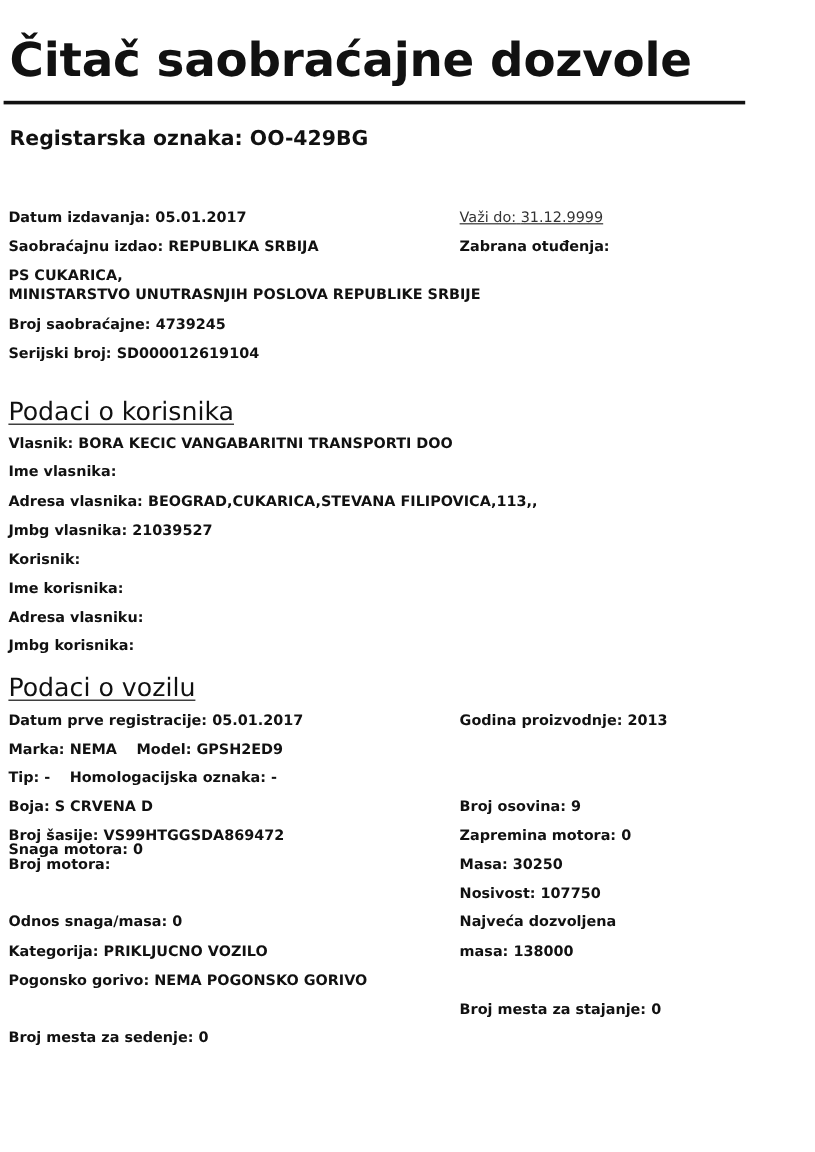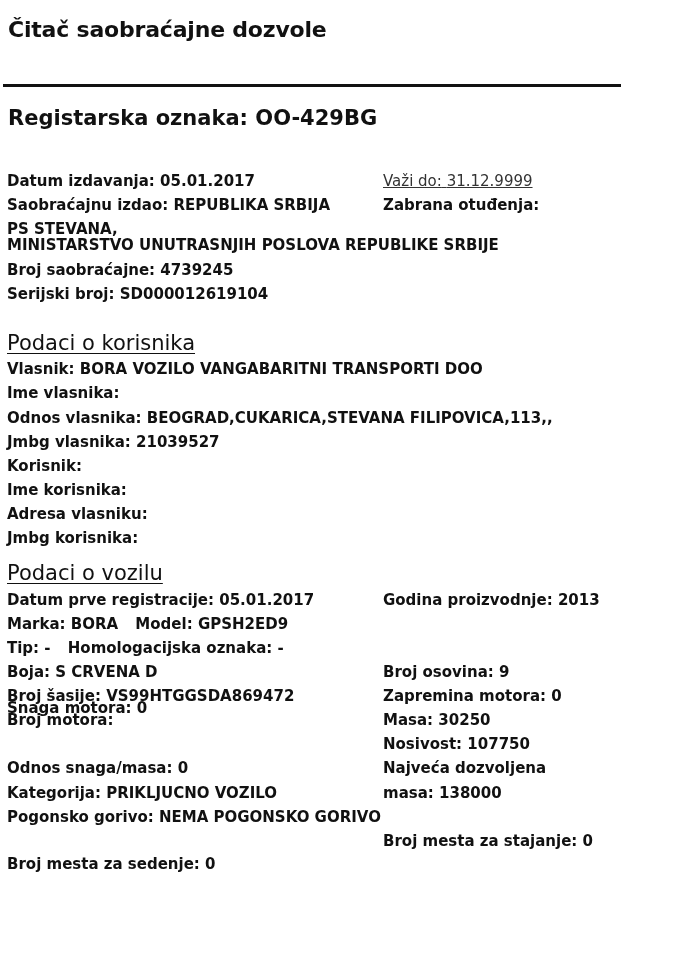--- a/index.html
+++ b/index.html
@@ -10,45 +10,45 @@
       overflow: hidden;
     }
     body {
       position: relative;
       font-family: "DejaVu Sans", sans-serif;
       color: #111111;
     }
     .page-title {
       position: absolute;
       left: 8px;
-      top: 17px;
-      font-size: 22px;
+      top: 28px;
+      font-size: 39px;
       font-weight: bold;
       letter-spacing: -0.2px;
       white-space: nowrap;
     }
     .title-rule {
       position: absolute;
       left: 3px;
       top: 84px;
       width: 618px;
       height: 3px;
       background: #111111;
     }
     .plate {
       position: absolute;
       left: 8px;
       top: 106px;
-      font-size: 21px;
+      font-size: 17px;
       font-weight: bold;
       white-space: nowrap;
     }
     .row {
       position: absolute;
-      font-size: 15px;
+      font-size: 12px;
       font-weight: bold;
       white-space: nowrap;
       line-height: 17px;
     }
     .col-l { left: 7px; }
     .col-r { left: 383px; text-align: center; }
     .valid {
       font-weight: normal;
       text-decoration: underline;
       color: #333333;
@@ -87,44 +87,44 @@
 
 <div class="row col-l" style="top:197px">
   <span>Saobraćajnu izdao:</span>
   <span>REPUBLIKA SRBIJA</span>
 </div>
 <div class="row col-r" style="top:197px">
   <span>Zabrana otuđenja:</span>
   <span></span>
 </div>
 
-<div class="row col-l" style="top:221px">PS STEVANA,</div>
+<div class="row col-l" style="top:221px">PS CUKARICA,</div>
 <div class="row col-l" style="top:237px">MINISTARSTVO UNUTRASNJIH POSLOVA REPUBLIKE SRBIJE</div>
 
 <div class="row col-l" style="top:262px">
   <span>Broj saobraćajne:</span>
   <span>4739245</span>
 </div>
 <div class="row col-l" style="top:286px">
   <span>Serijski broj:</span>
   <span>SD000012619104</span>
 </div>
 
 <div class="section" style="top:331px">Podaci o korisnika</div>
 
 <div class="row col-l" style="top:361px">
   <span>Vlasnik:</span>
-  <span>BORA VOZILO VANGABARITNI TRANSPORTI DOO</span>
+  <span>BORA KECIC VANGABARITNI TRANSPORTI DOO</span>
 </div>
 <div class="row col-l" style="top:385px">
   <span>Ime vlasnika:</span>
   <span></span>
 </div>
 <div class="row col-l" style="top:410px">
-  <span>Odnos vlasnika:</span>
+  <span>Adresa vlasnika:</span>
   <span>BEOGRAD,CUKARICA,STEVANA FILIPOVICA,113,,</span>
 </div>
 <div class="row col-l" style="top:434px">
   <span>Jmbg vlasnika:</span>
   <span>21039527</span>
 </div>
 <div class="row col-l" style="top:458px">
   <span>Korisnik:</span>
   <span></span>
 </div>
@@ -147,21 +147,21 @@
   <span>Datum prve registracije:</span>
   <span>05.01.2017</span>
 </div>
 <div class="row col-r" style="top:592px">
   <span>Godina proizvodnje:</span>
   <span>2013</span>
 </div>
 
 <div class="row col-l" style="top:616px">
   <span>Marka:</span>
-  <span>BORA</span><span class="gap"></span>
+  <span>NEMA</span><span class="gap"></span>
   <span>Model:</span>
   <span>GPSH2ED9</span>
 </div>
 
 <div class="row col-l" style="top:640px">
   <span>Tip:</span>
   <span>-</span><span class="gap"></span>
   <span>Homologacijska oznaka:</span>
   <span>-</span>
 </div>

